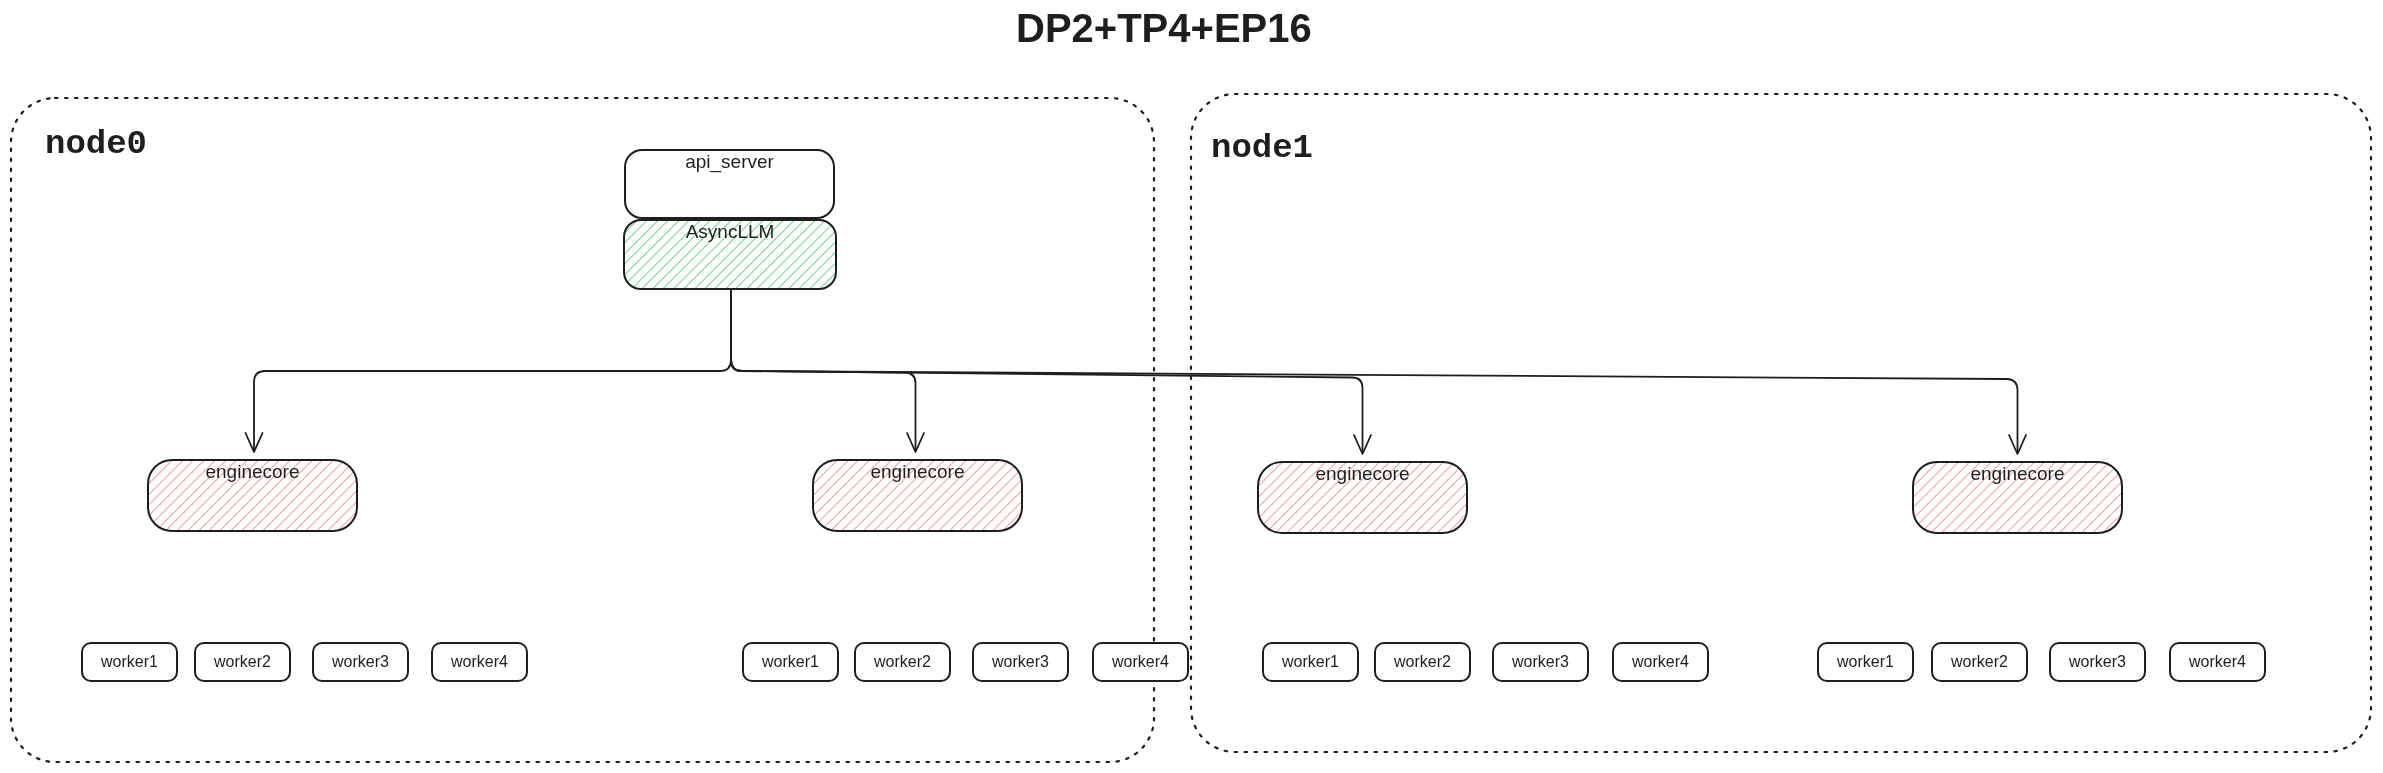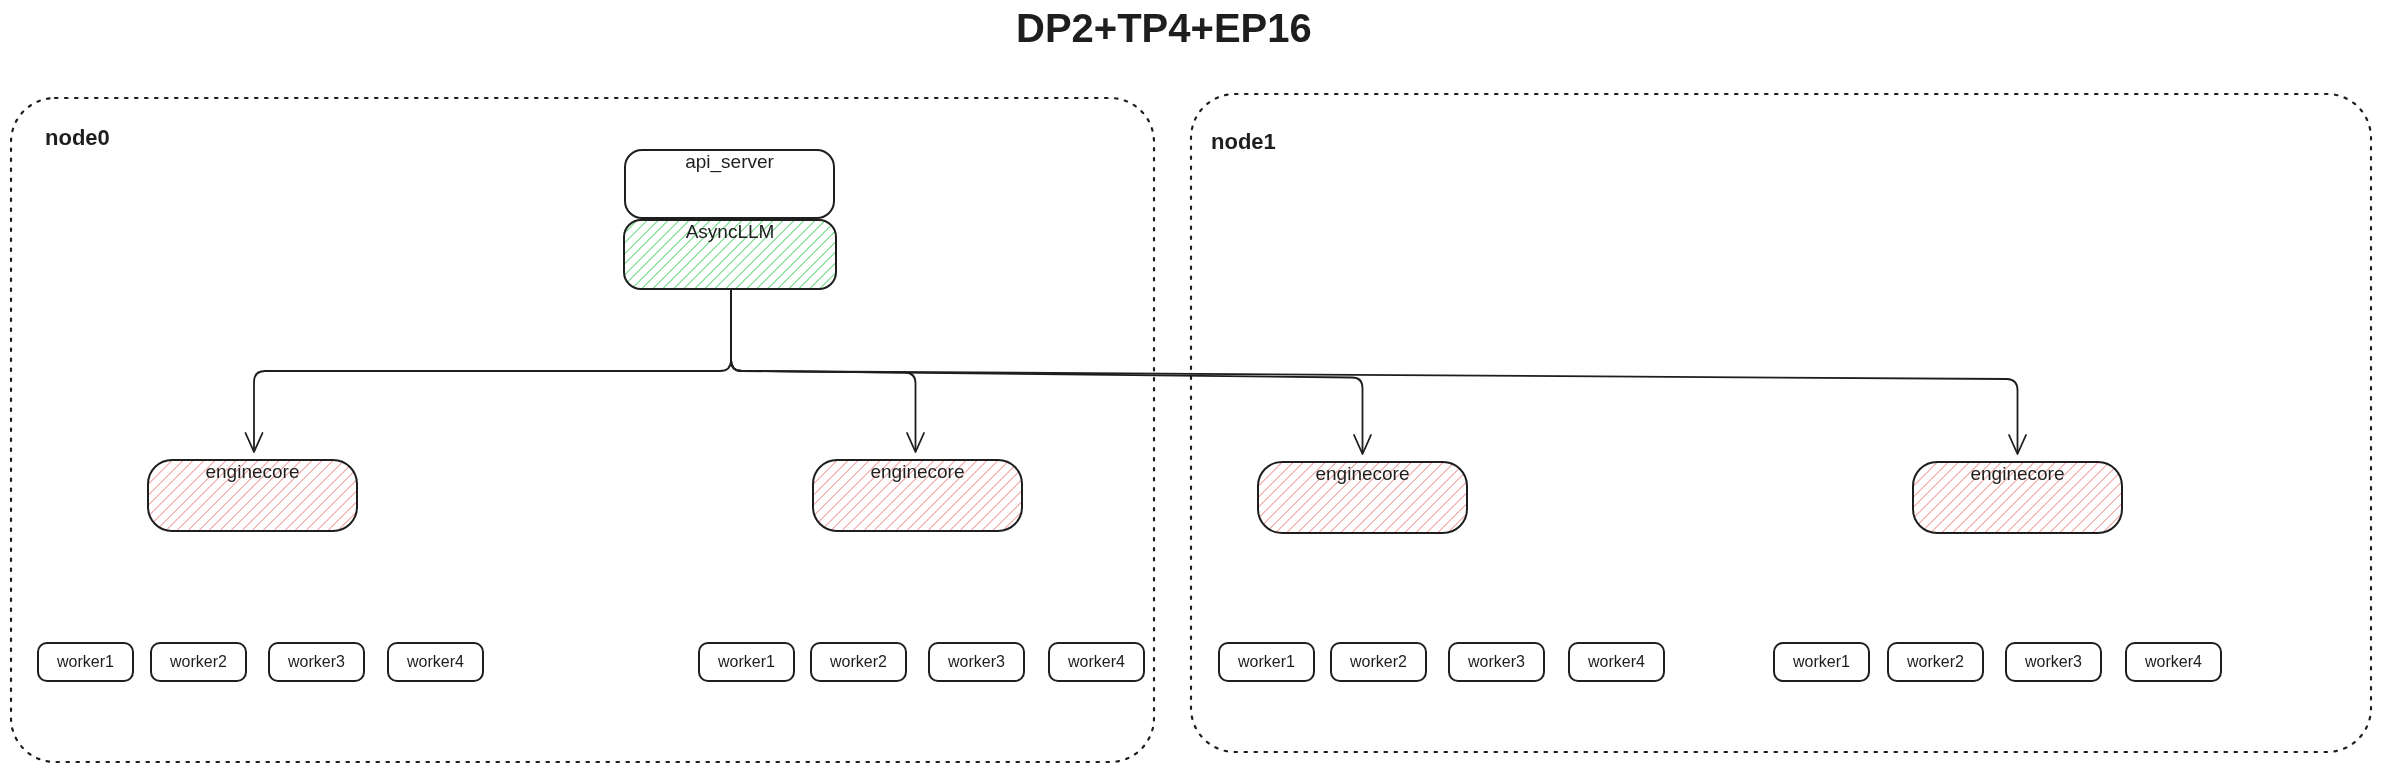--- a/index.html
+++ b/index.html
@@ -13,21 +13,21 @@
     width:2383px;height:773px;position:relative;overflow:hidden;
     font-family:"Liberation Sans",sans-serif;color:var(--stroke);
   }
   .title{
     position:absolute;left:1016px;top:6px;
     font-family:Liberation Sans, sans-serif;font-size:40px;font-weight:600;
     letter-spacing:0px;white-space:nowrap;
   }
   .node-label{
     position:absolute;
-    font-family:Liberation Sans, sans-serif;font-size:22px;font-weight:600;
+    font-family:Liberation Mono, monospace;font-size:34px;font-weight:600;
     white-space:nowrap;
   }
   .node0-label{left:45px;top:125px;}
   .node1-label{left:1211px;top:129px;}
 
   svg.overlay{position:absolute;left:0;top:0;width:2383px;height:773px;}
   .dashed-rect{fill:none;stroke:var(--stroke);stroke-width:2.2;stroke-dasharray:2.5 7.5;stroke-linecap:round;}
   .arrow{fill:none;stroke:var(--stroke);stroke-width:1.8;stroke-linecap:round;stroke-linejoin:round;}
 
   .shape{
@@ -47,21 +47,21 @@
   }
   .ec0{left:147px;top:459px;}
   .ec1{left:812px;top:459px;}
   .ec2{left:1257px;top:461px;}
   .ec3{left:1912px;top:461px;}
 
   .worker{
     position:absolute;top:642px;width:97px;height:40px;
     border:2.3px solid var(--stroke);border-radius:10px;background:#fff;
     display:flex;align-items:center;justify-content:center;
-    font-size:16px;white-space:nowrap;
+    font-size:16px;white-space:nowrap;margin-left:44px;
   }
 </style>
 </head>
 <body>
 
 <svg class="overlay" viewBox="0 0 2383 773">
   <rect class="dashed-rect" x="11" y="98" width="1143" height="664" rx="44"></rect>
   <rect class="dashed-rect" x="1191" y="94" width="1180" height="658" rx="44"></rect>
 
   <g>

